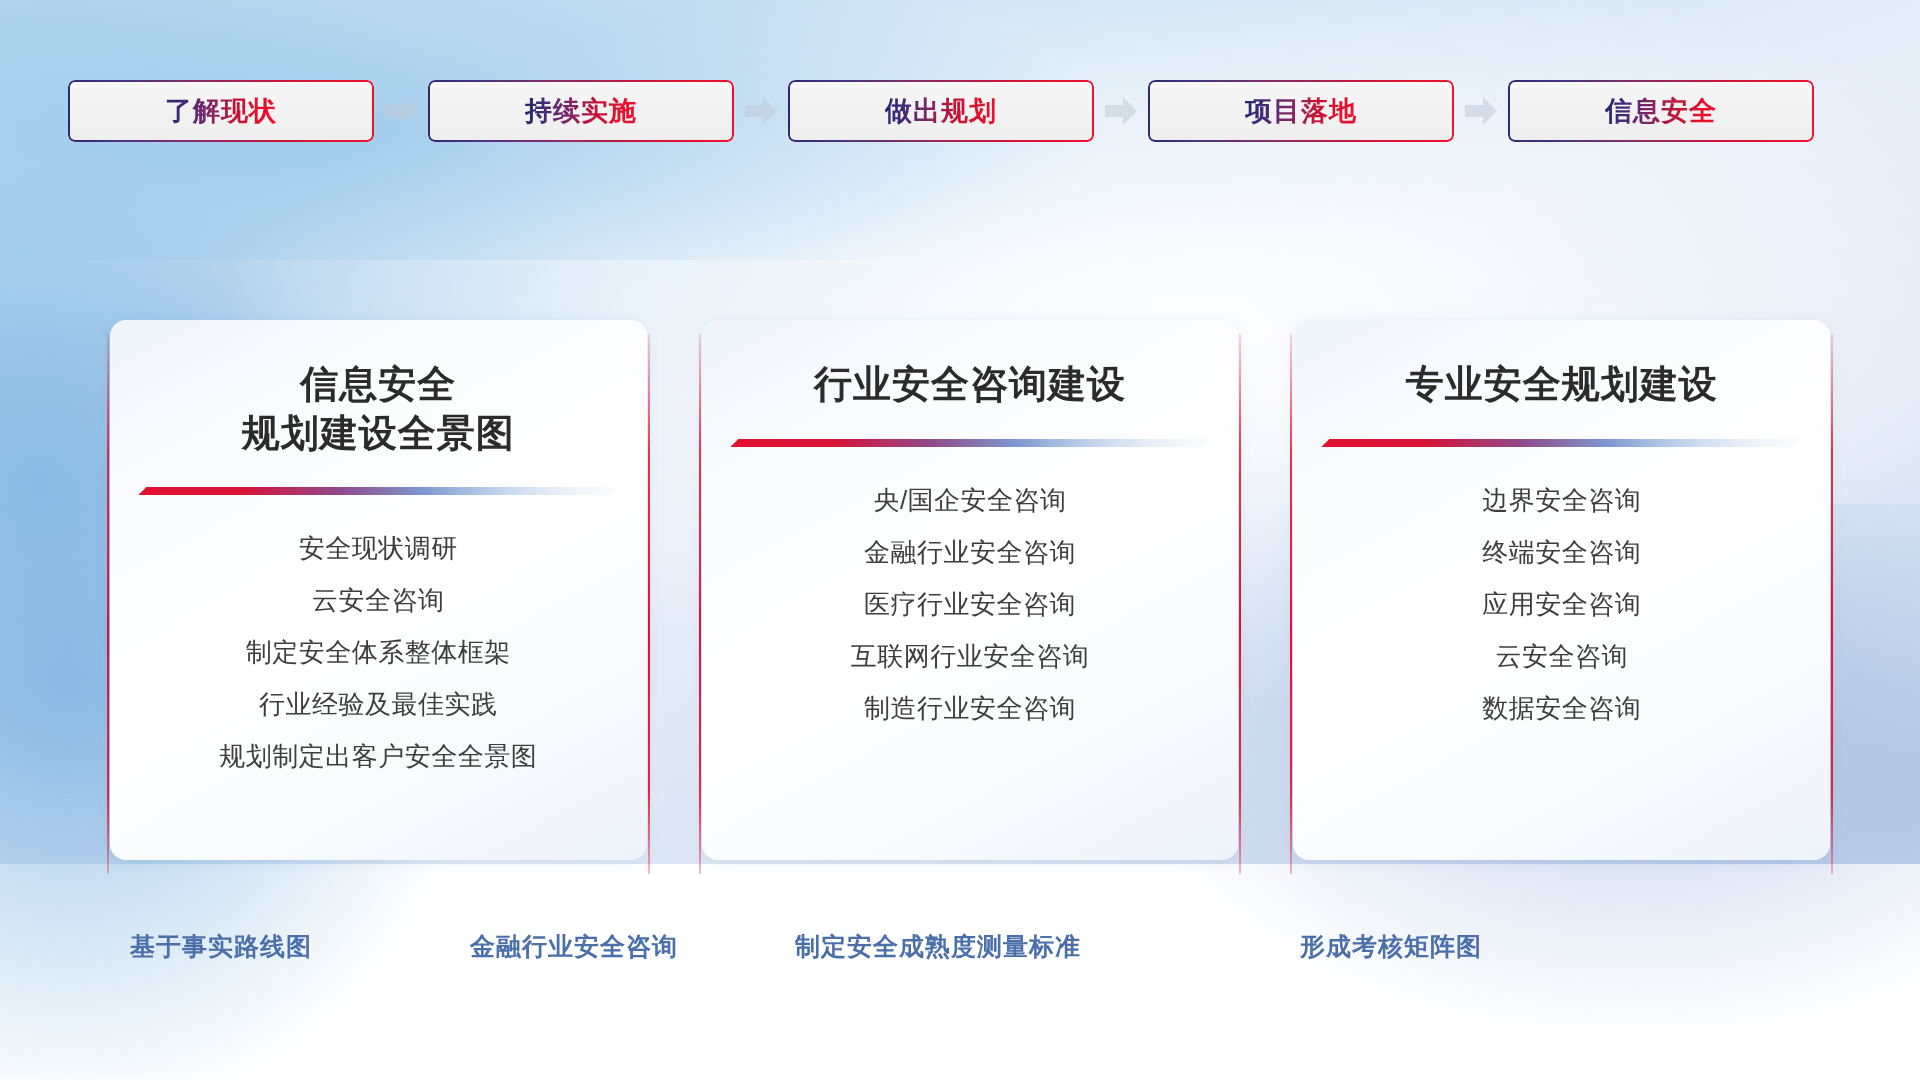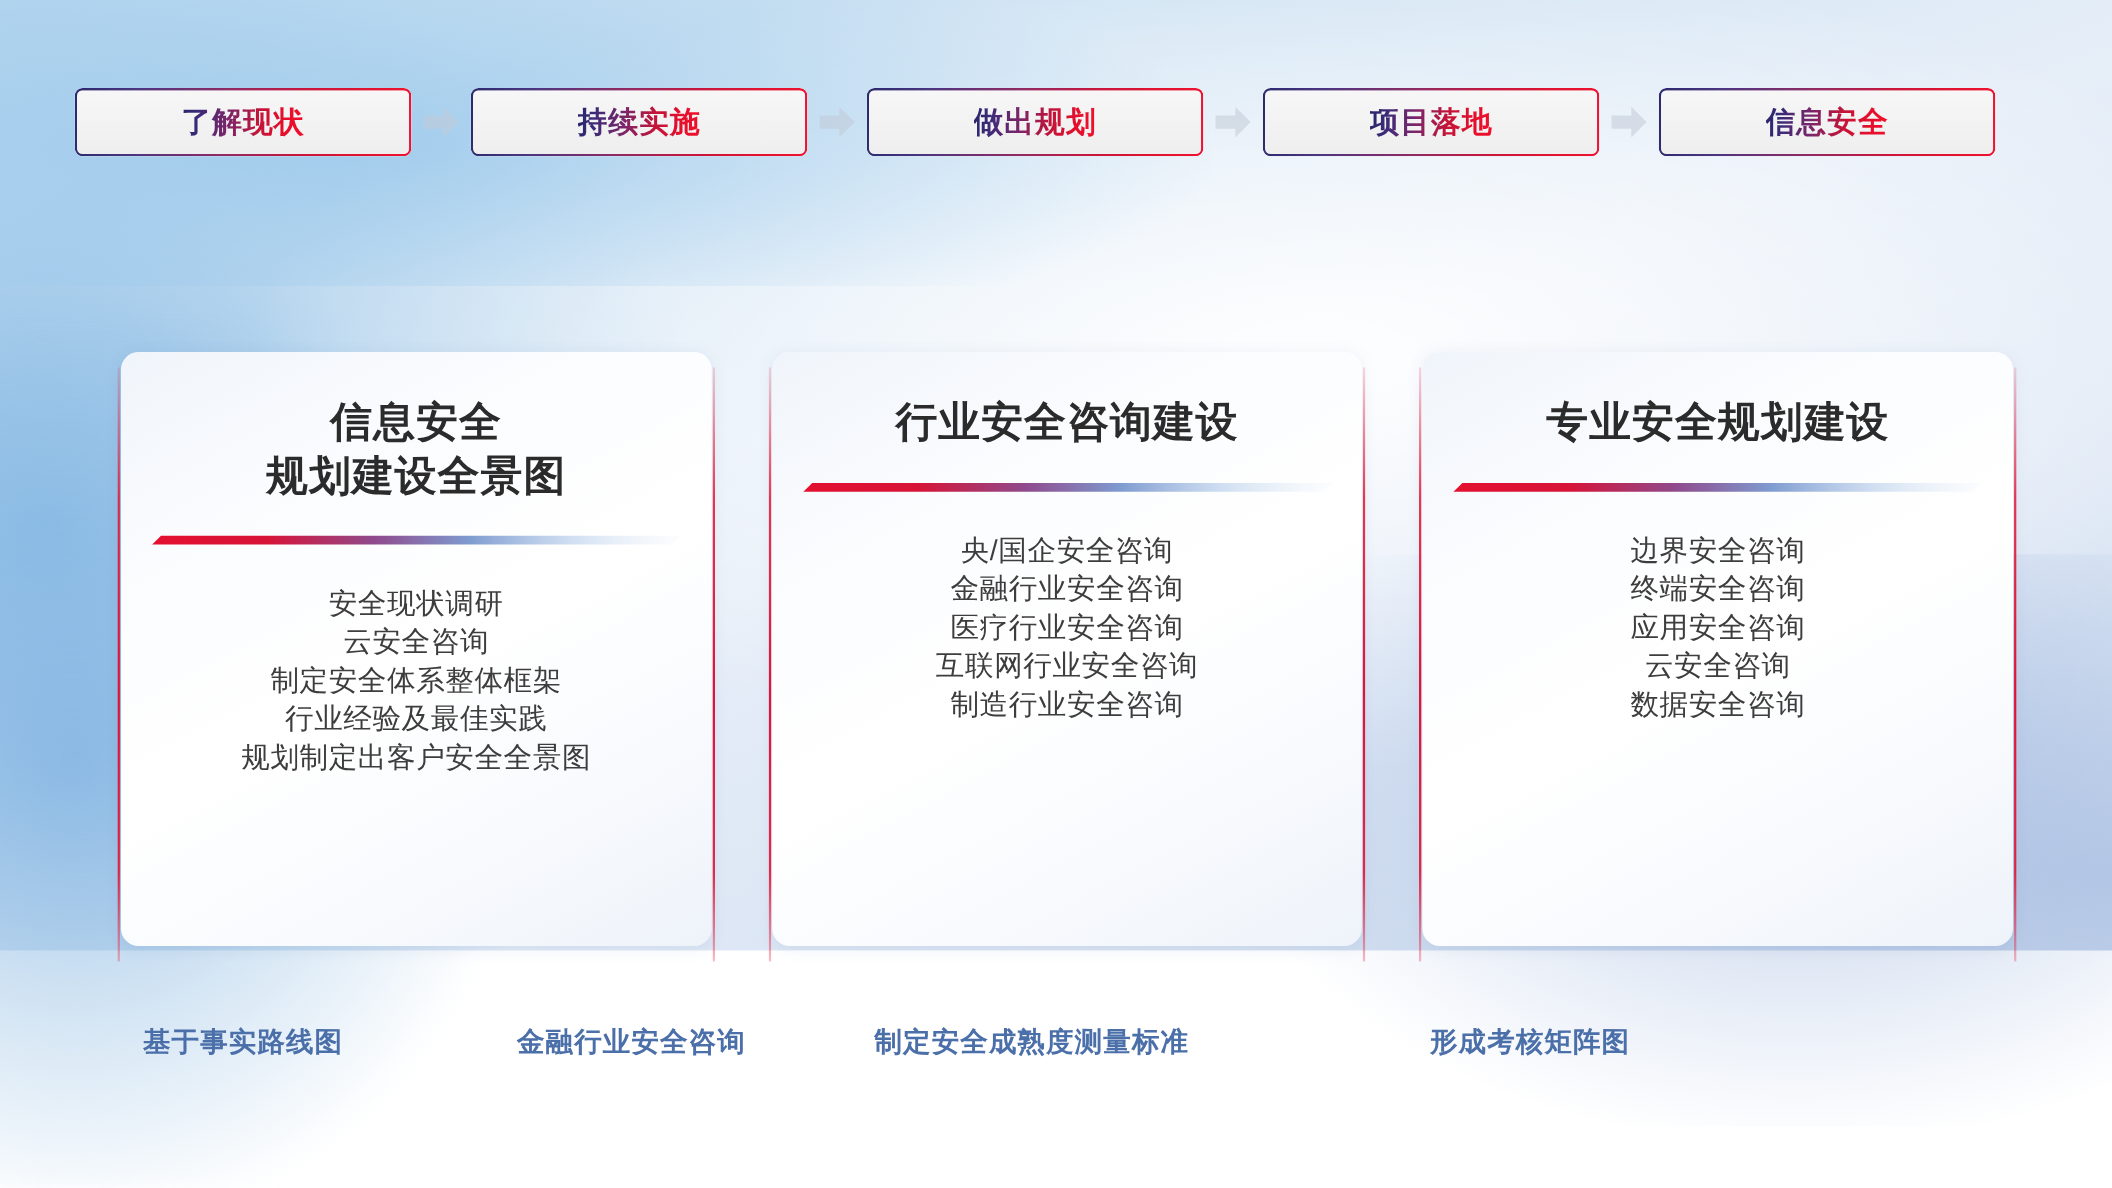--- a/index.html
+++ b/index.html
@@ -170,21 +170,21 @@
     margin-top: 26px;
     margin-bottom: 8px;
   }
   .card-divider svg { display: block; width: 100%; height: 14px; }
 
   .card-list {
     margin-top: 26px;
     display: flex;
     flex-direction: column;
     align-items: center;
-    gap: 0;
+    gap: 17px;
   }
   .card-list-item {
     font-size: 26px;
     font-weight: 400;
     color: #3d3d3d;
     letter-spacing: 0.5px;
     white-space: nowrap;
   }
 
   

